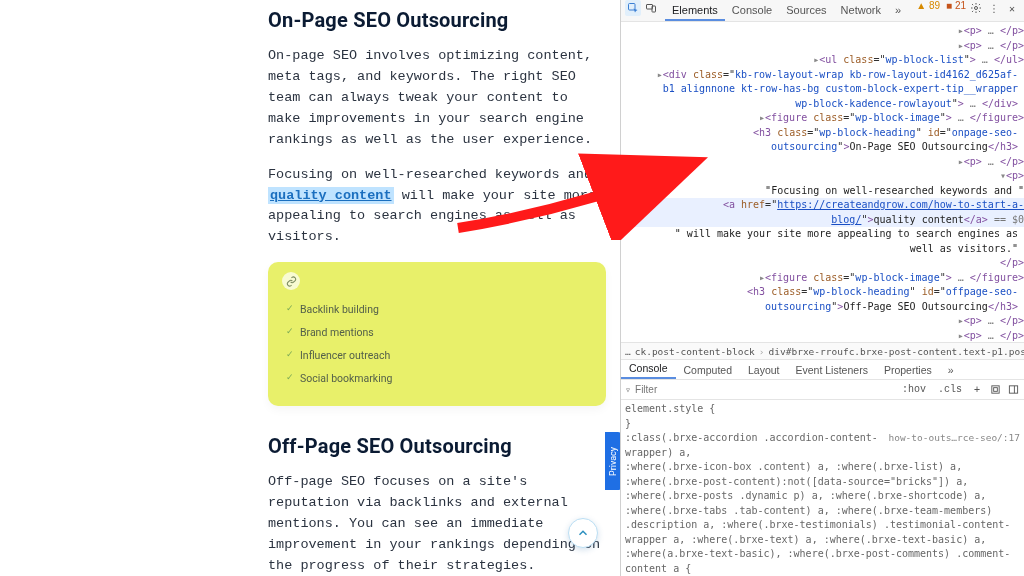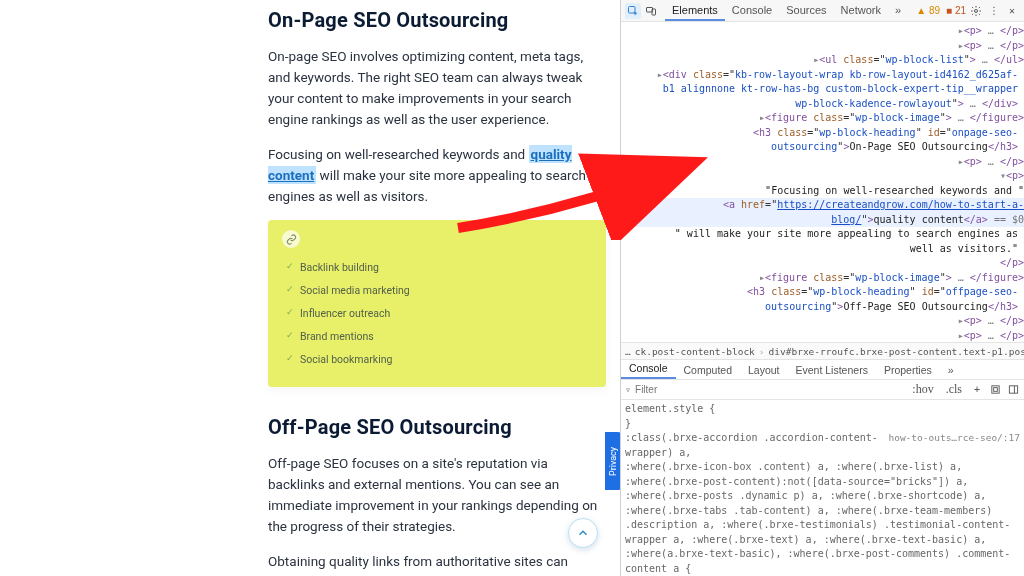--- a/index.html
+++ b/index.html
@@ -3,34 +3,34 @@
 <meta charset="utf-8">
 <style>
   * { box-sizing: border-box; margin: 0; padding: 0; }
   html, body { width: 1024px; height: 576px; overflow: hidden; font-family: -apple-system, "Segoe UI", Roboto, sans-serif; }
   .wrap { display: flex; width: 1024px; height: 576px; }
 
   
   .article { width: 620px; height: 576px; background:#fff; position:relative; padding: 8px 10px 0 0; overflow:hidden;}
   .article-inner { padding-left: 268px; padding-right: 4px; }
   h3.sec { font-family: "Segoe UI", Roboto, sans-serif; font-weight:700; color:#0b1b33; margin: 0 0 14px 0; font-size:20px; letter-spacing:.2px;}
-  .article p { font-size:13.5px; color:#2b3340; line-height:1.55; margin-bottom:14px; }
+  .article p { font-size:13.5px; color:#2b3340; line-height:1.55; margin-bottom:14px;font-family:Liberation Mono, monospace; }
   a.hl { background:#bfe3ff; text-decoration: underline; color:#1b6fbf; padding:1px 2px; font-weight:700;}
-  .card { background:#e8f06a; border-radius:4px; margin: 10px -0px 28px -0px; padding:14px 18px 16px 18px; position:relative; box-shadow: 0 4px 10px rgba(0,0,0,.04);}
+  .card { background:#e8f06a; border-radius:10px; margin: 10px -0px 28px -0px; padding:14px 18px 16px 18px; position:relative; box-shadow: 0 4px 10px rgba(0,0,0,.04);}
   .card .hdr-ico { position:absolute; left:14px; top:10px; width:18px; height:18px; border-radius:50%; background:rgba(255,255,255,.7); display:flex; align-items:center; justify-content:center;}
   .card ul { list-style:none; margin-top:22px; }
   .card ul li { font-size:10.5px; color:#54604a; padding:5px 0 5px 14px; position:relative;}
   .card ul li::before { content:"✓"; position:absolute; left:0; top:5px; font-size:9px; color:#7aa955; }
   .scrolltop { position:absolute; right:22px; bottom:28px; width:30px; height:30px; border-radius:50%; background:#fff; border:1px solid #bcdff4; display:flex; align-items:center; justify-content:center; box-shadow:0 2px 6px rgba(30,100,160,.2);}
   .scrolltop svg { stroke:#2b8fbf; }
   .priv-tab { position:absolute; right:-1px; bottom:86px; width:16px; height:58px; background:#1f6fe4; border-radius:3px 0 0 3px; color:#fff; font-size:9px; display:flex; align-items:center; justify-content:center; writing-mode:vertical-rl; transform: rotate(180deg); }
 
   
   .devtools { width:404px; height:576px; background:#fff; border-left:1px solid #d0d0d0; display:flex; flex-direction:column; font-family: Menlo, Consolas, monospace; font-size:10px; position:relative;}
-  .dt-top { height:22px; border-bottom:1px solid #e4e4e4; display:flex; align-items:center; gap:2px; padding:0 4px; background:#f7f7f7;}
+  .dt-top { height:22px; border-bottom:1px solid #e4e4e4; display:flex; gap:2px; padding:0 4px; background:#f7f7f7;}
   .dt-top .ico { width:16px; height:16px; display:flex; align-items:center; justify-content:center; color:#555; border-radius:2px;}
   .dt-top .ico.sel { background:#e1effb;}
   .dt-tabs { display:flex; font-family: -apple-system, "Segoe UI", sans-serif; font-size:11px; margin-left:4px;}
   .dt-tab { padding:4px 7px 3px 7px; color:#555; }
   .dt-tab.active { color:#202124; border-bottom:2px solid #5a8de0; }
   .dt-top .warn { margin-left:auto; display:flex; gap:6px; font-family:-apple-system,"Segoe UI",sans-serif; font-size:10px;}
   .badge-w { color:#d68a00; } .badge-e { color:#c5531a; }
   .dt-top .rico { width:16px; height:16px; color:#555; display:flex;align-items:center;justify-content:center;}
 
   .dom { flex:1; overflow:hidden; padding:2px 0 2px 2px; background:#fff; line-height:1.45; color:#303030;text-align:right;}
@@ -47,21 +47,21 @@
   .crumbs .sep{ color:#aaa;}
   .crumbs .node{ color:#555;}
 
   .styles { height:216px; border-top:0; display:flex; flex-direction:column;}
   .styles .stabs { height:20px; display:flex; font-family:-apple-system,"Segoe UI",sans-serif; font-size:10.5px; border-bottom:1px solid #e4e4e4; align-items:flex-end;}
   .stab { padding:3px 8px 3px 8px; color:#555; }
   .stab.active { color:#202124; border-bottom:2px solid #5a8de0;}
   .sfilter { height:20px; border-bottom:1px solid #e4e4e4; display:flex; align-items:center; padding:0 4px; gap:4px;}
   .sfilter input { border:none; outline:none; font-size:10px; color:#333; flex:0 0 90px; font-family:-apple-system,"Segoe UI",sans-serif;}
   .sfilter .spacer{flex:1;}
-  .sfilter .btn { font-size:12px; color:#555; padding:1px 4px; font-family:Liberation Serif, serif;}
+  .sfilter .btn { font-size:10px; color:#555; padding:1px 4px; font-family:Liberation Mono, monospace;}
   .sfilter .mini { width:14px;height:14px;display:flex;align-items:center;justify-content:center;color:#555;}
   .rules { flex:1; overflow:hidden; padding:2px 4px; font-size:10px; line-height:1.45;}
   .rules .sel { color:#666; }
   .rules .src { float:right; color:#888; font-size:9.5px; }
 
   
   .arrow-overlay { position:absolute; left:450px; top:150px; width:260px; height:90px; pointer-events:none; }
 
 </style>
 </head>
@@ -79,23 +79,22 @@
 
       <div class="card">
         <div class="hdr-ico">
           <svg width="11" height="11" viewBox="0 0 24 24" fill="none" stroke="#7a8a60" stroke-width="2.3">
               <path d="M10 13a5 5 0 0 0 7 0l3-3a5 5 0 0 0-7-7l-1 1"></path>
               <path d="M14 11a5 5 0 0 0-7 0l-3 3a5 5 0 0 0 7 7l1-1"></path>
             </svg>
         </div>
         <ul>
           <li>Backlink building</li>
-          <li>Social media marketing</li>
+          <li>Brand mentions</li>
           <li>Influencer outreach</li>
-          <li>Brand mentions</li>
           <li>Social bookmarking</li>
         </ul>
       </div>
 
       <h3 class="sec">Off-Page SEO Outsourcing</h3>
       <p>Off-page SEO focuses on a site's reputation via backlinks and external mentions. You can see an immediate improvement in your rankings depending on the progress of their strategies.</p>
       <p>Obtaining quality links from authoritative sites can greatly increase the authority and visibility of your site. Developing a</p>
     </div>
 
     <div class="priv-tab">

